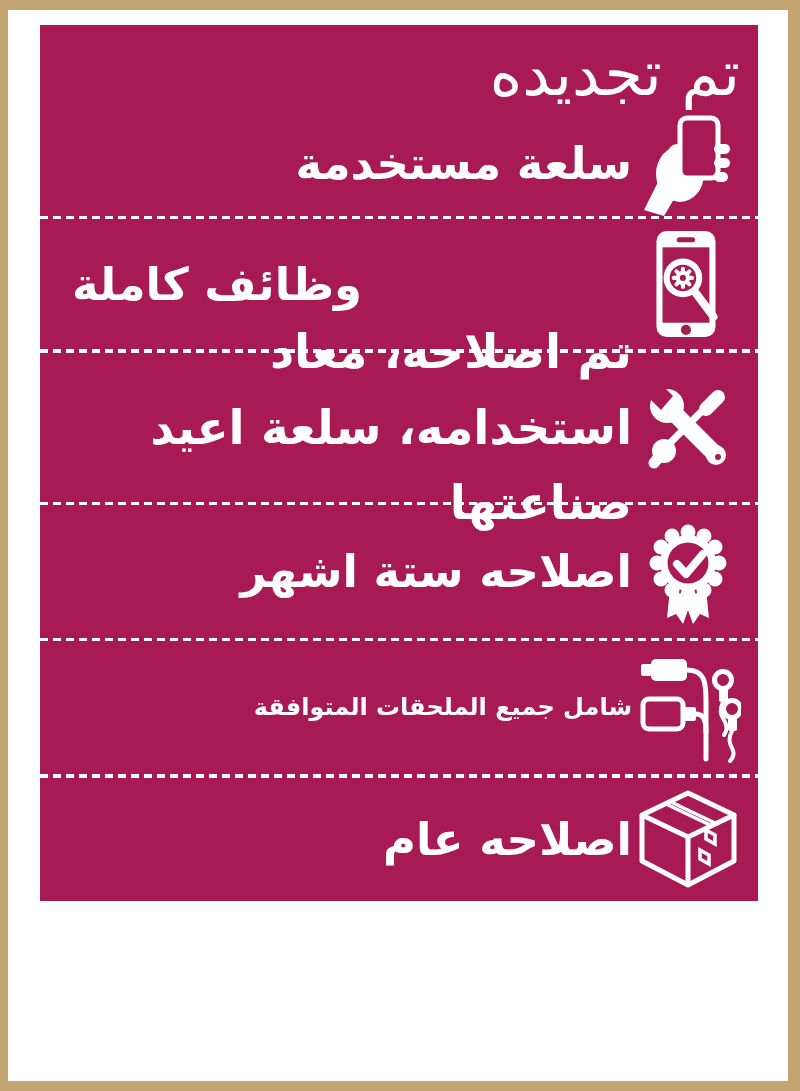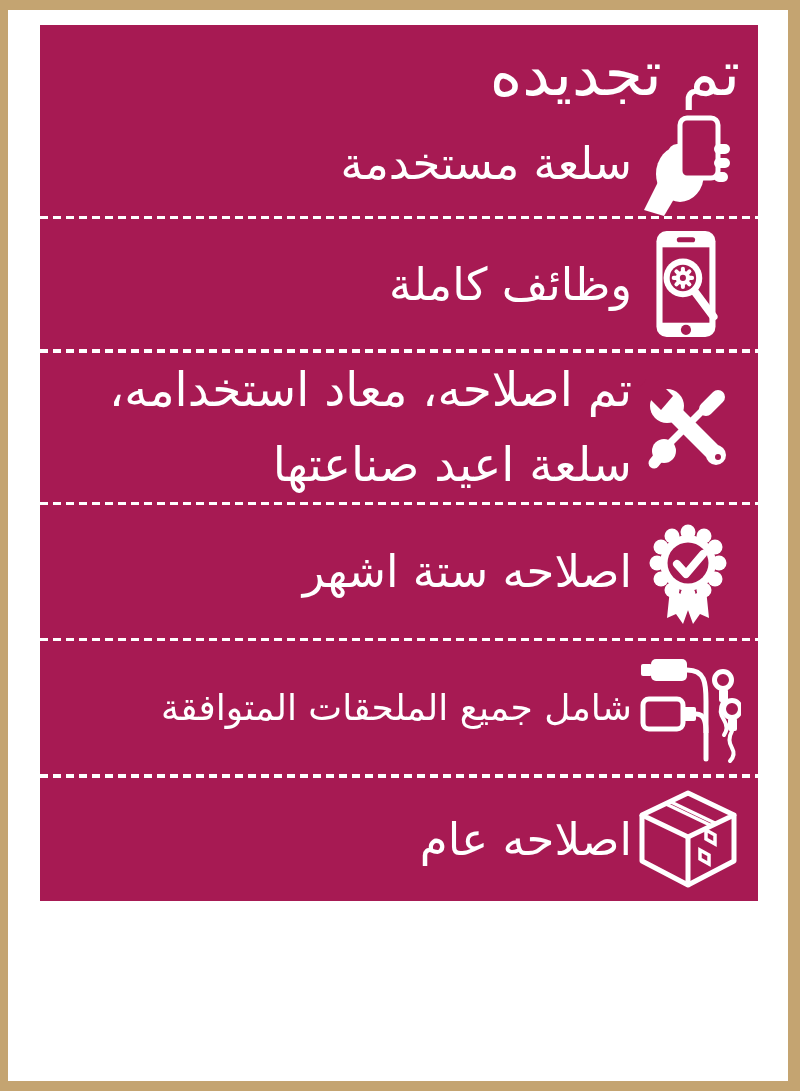--- a/index.html
+++ b/index.html
@@ -37,43 +37,44 @@
     align-items:center;
     padding:10px 18px 0 0;
     font-size:62px;
     font-weight:normal;
     letter-spacing:0;
   }
   .row{
     display:flex;
     align-items:center;
     padding:0 14px 0 22px;
+    font-weight:bold;
   }
   .row .icon-box{
     width:112px;
     min-width:112px;
     display:flex;
     align-items:center;
     justify-content:center;
     color:#ffffff;
   }
   .row .label{
     font-size:45px;
     line-height:1.45;
     text-align:start;
     padding-left:10px;
   }
   .row-1{height:122px;}
-  .row-2{height:153px;}
+  .row-2{height:153px;justify-content:space-between;}
   .row-3{height:149px;}
   .row-4{height:156px;}
   .row-5{height:156px;}
   .row-6{height:145px;}
   .row-3 .label{font-size:47px; max-width:560px; line-height:1.6;}
-  .row-5 .label{font-size:36px;}
+  .row-5 .label{font-size:24px;text-align:center;}
   .divider{
     height:4px;
     width:100%;
     background-image:repeating-linear-gradient(to right,
       #ffffff 0 8px, transparent 8px 13px);
   }
   svg{display:block;}
 </style>
 </head>
 <body>

